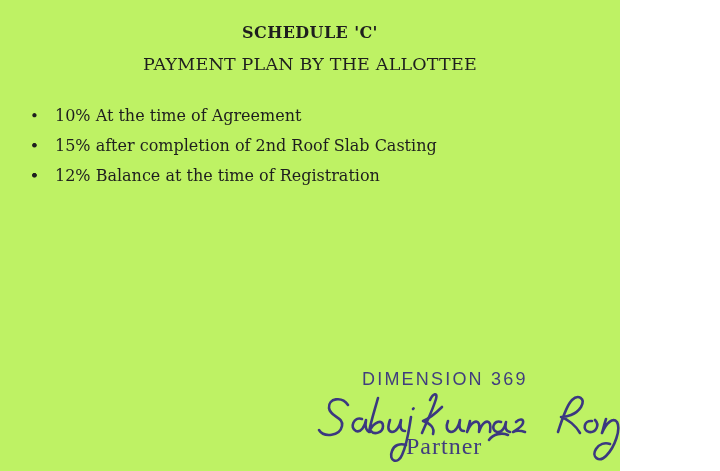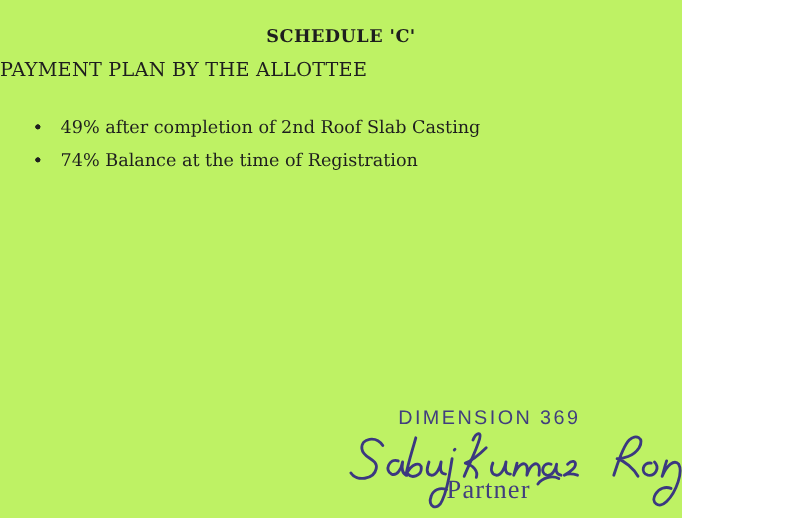--- a/index.html
+++ b/index.html
@@ -14,20 +14,21 @@
   }
   .title {
     padding-top: 23px;
     text-align: center;
     font-weight: 700;
     font-size: 16px;
     letter-spacing: 0.4px;
   }
   .subtitle {
     margin-top: 12px;
+    text-align: center;
     font-size: 17.5px;
     letter-spacing: 0.2px;
   }
   .list { margin: 31px 15px 0 28px; }
   .item {
     position: relative;
     padding-left: 27px;
     margin-bottom: 8px;
     font-size: 16px;
     line-height: 22px;
@@ -73,42 +74,43 @@
 
 <div class="page">
 
   <div class="title">SCHEDULE 'C'</div>
   <div class="subtitle">PAYMENT PLAN BY THE ALLOTTEE</div>
 
   <div class="list">
 
     <div class="item">
       <span class="bullet">•</span>
+      <span>10% At the time of Agreement</span>
     </div>
 
     <div class="item">
       <span class="bullet">•</span>
     </div>
 
     <div class="item">
       <span class="bullet">•</span>
-      <span>49% after completion of 2nd Roof Slab Casting</span>
+      <span>15% after completion of 2nd Roof Slab Casting</span>
     </div>
 
     <div class="item">
       <span class="bullet">•</span>
     </div>
 
     <div class="item">
       <span class="bullet">•</span>
     </div>
 
     <div class="item">
       <span class="bullet">•</span>
-      <span>74% Balance at the time of Registration</span>
+      <span>12% Balance at the time of Registration</span>
     </div>
 
   </div>
 
   <div>
     <div class="stamp-company">DIMENSION 369</div>
 
     <svg class="signature-svg" role="img" width="330" height="80" viewBox="0 0 330 80" fill="none" stroke="#3b3880" stroke-width="2.6" stroke-linecap="round" stroke-linejoin="round" aria-label="Sabuj Kumar Roy">
 
       <path d="M 34,17 C 28,8 14,10 15,20 C 16,29 30,29 28,38 C 26,48 10,50 5,42"></path>

